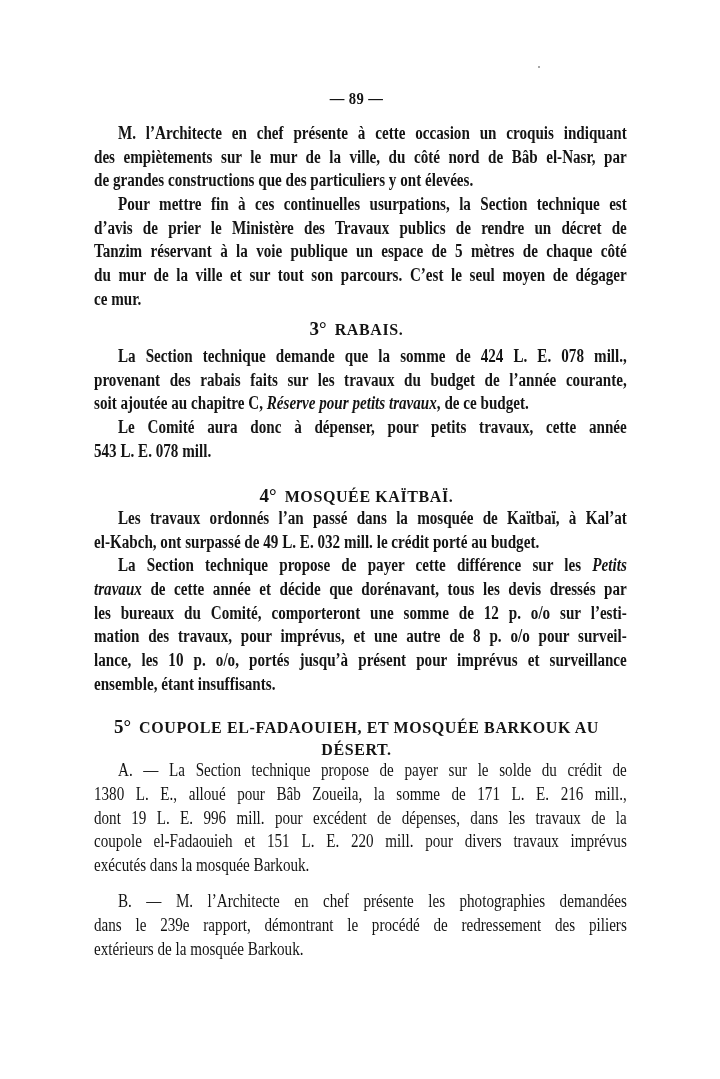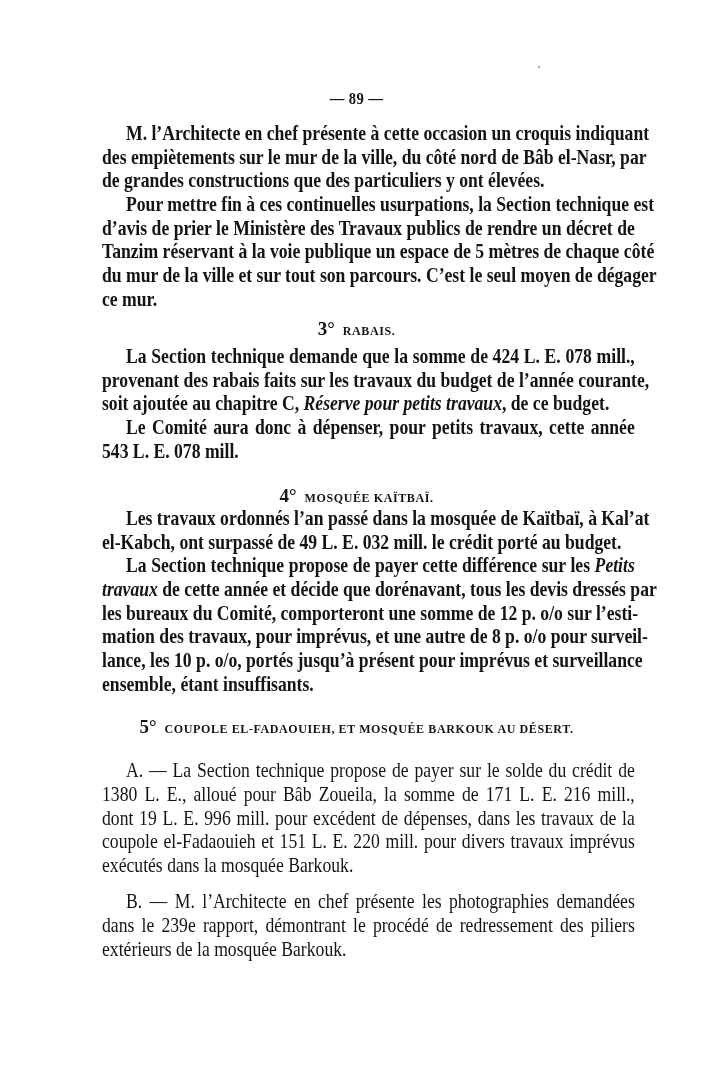--- a/index.html
+++ b/index.html
@@ -14,35 +14,35 @@
   .folio {
     position: absolute; top: 89px; left: 0; width: 100%;
     text-align: center; font-size: 17px; font-weight: bold; letter-spacing: 0.5px;
     transform: scaleX(0.86);
   }
   .speck {
     position: absolute; left: 538px; top: 66px; width: 2px; height: 2px;
     background: #8a8a8a; border-radius: 1px;
   }
   .line {
-    position: absolute; left: 12px; width: 533px; height: 22px;
-    font-size: 21px; line-height: 22px; white-space: nowrap;
+    position: absolute; left: 4px; width: 533px; height: 22px;
+    font-size: 18px; line-height: 22px; white-space: nowrap;
     text-align: justify; text-align-last: justify;
     transform-origin: left center;
   }
   .line.indent { padding-left: 24px; width: 509px; }
   .line.last { text-align-last: left; }
   .body-bold { font-weight: bold; }
   .cond { display: inline-block; transform: scaleX(0.84); transform-origin: left center; width: 119%; text-align: inherit; }
   .heading {
     position: absolute; left: 0; width: 533px; text-align: center;
     font-weight: bold; height: 22px; line-height: 22px;
   }
   .heading .num { font-size: 19px; }
-  .heading .sc { font-size: 12px; letter-spacing: 0.6px; text-transform: uppercase; }
+  .heading .sc { font-size: 16px; letter-spacing: 0.6px; text-transform: uppercase; }
   i, .it { font-style: italic; }
 </style>
 </head>
 <body>
 
 <div class="page">
   <div class="folio">— 89 —</div>
 </div>
 <div class="speck"></div>
 

